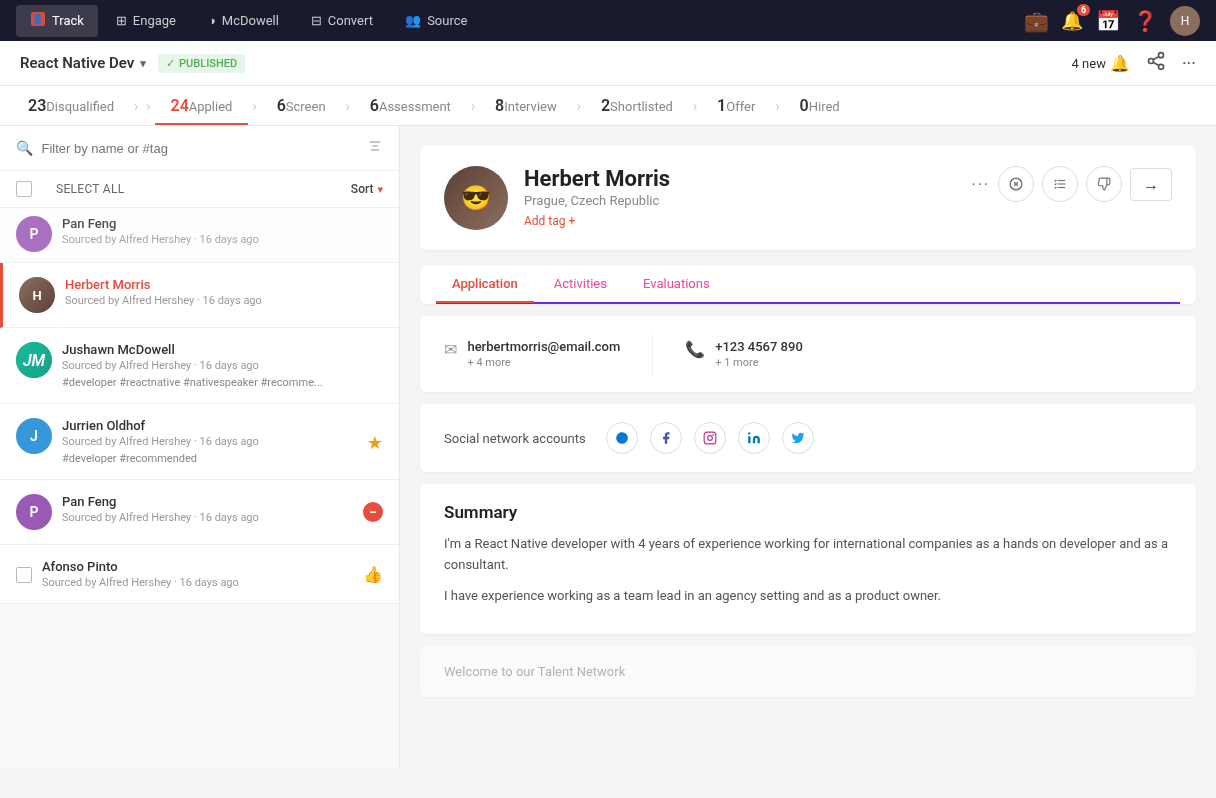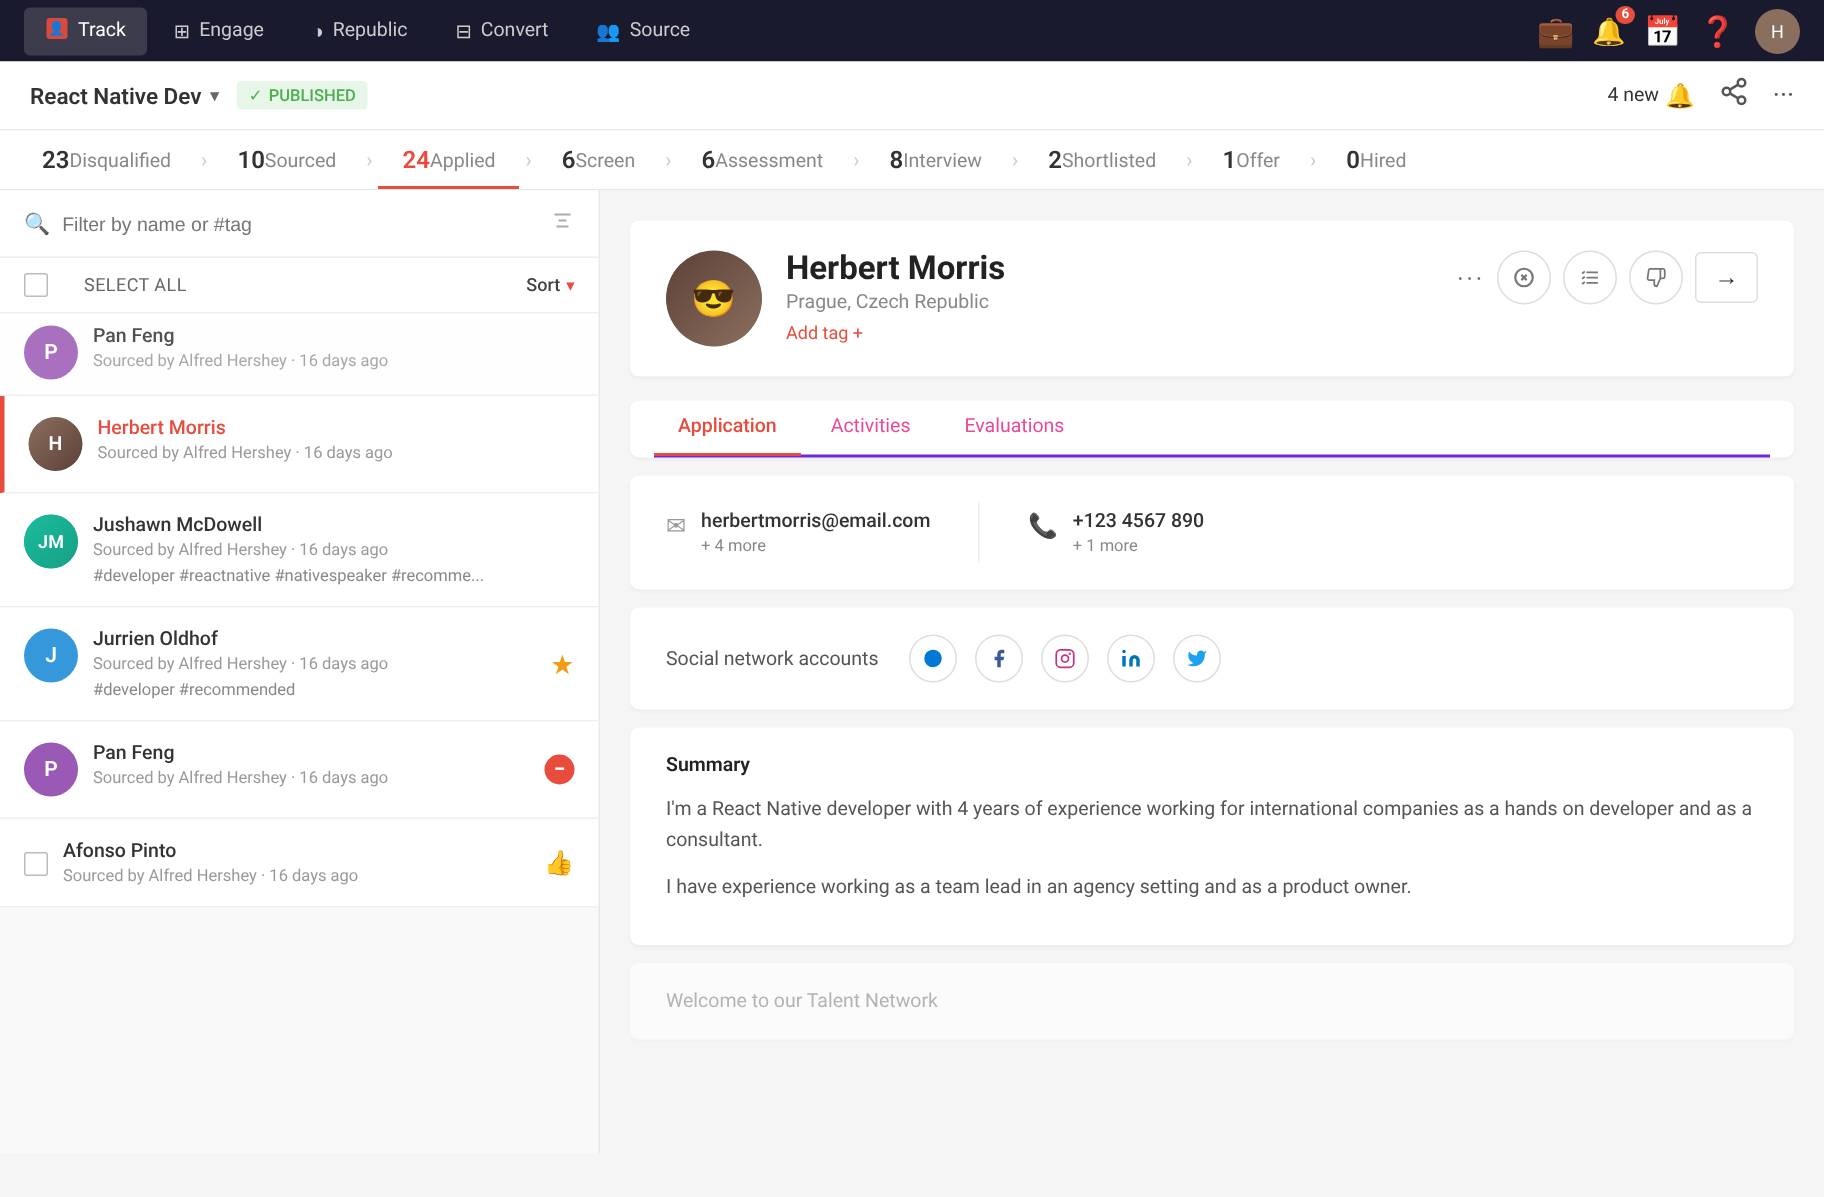--- a/index.html
+++ b/index.html
@@ -357,21 +357,21 @@
     .social-icon {
       width: 32px; height: 32px;
       border: 1.5px solid #ddd;
       border-radius: 50%;
       display: flex; align-items: center; justify-content: center;
       cursor: pointer;
       color: #666;
       font-size: 13px;
     }
 
-    .summary-title { font-size: 13px; font-weight: 600; color: #222; margin-bottom: 12px; }
+    .summary-title { font-size: 17px; font-weight: 600; color: #222; margin-bottom: 12px; }
     .summary-text { font-size: 13px; color: #555; line-height: 1.6; margin-bottom: 10px; }
 
     
     ::-webkit-scrollbar { width: 6px; }
     ::-webkit-scrollbar-track { background: #f1f1f1; }
     ::-webkit-scrollbar-thumb { background: #ccc; border-radius: 3px; }
 
     .three-dots { letter-spacing: 2px; font-size: 16px; color: #666; cursor: pointer; }
 
     .share-icon { color: #555; cursor: pointer; font-size: 18px; }
@@ -389,21 +389,21 @@
       </svg>
     </span>
     <span>Track</span>
   </div>
   <div class="topnav-item">
     <span>⊞</span>
     <span>Engage</span>
   </div>
   <div class="topnav-item">
     <span>◑</span>
-    <span>Republic</span>
+    <span>McDowell</span>
   </div>
   <div class="topnav-item">
     <span>⊟</span>
     <span>Convert</span>
   </div>
   <div class="topnav-item">
     <span>👥</span>
     <span>Source</span>
   </div>
   <div class="topnav-spacer"></div>
@@ -445,24 +445,20 @@
     <span class="more-icon">···</span>
   </div>
 </div>
 
 <div class="pipeline">
   <div class="pipeline-stage">
     <span class="stage-count">23</span>
     <span class="stage-label">Disqualified</span>
   </div>
   <span class="stage-arrow">›</span>
-  <div class="pipeline-stage">
-    <span class="stage-count">10</span>
-    <span class="stage-label">Sourced</span>
-  </div>
   <span class="stage-arrow">›</span>
   <div class="pipeline-stage active">
     <span class="stage-count">24</span>
     <span class="stage-label">Applied</span>
   </div>
   <span class="stage-arrow">›</span>
   <div class="pipeline-stage">
     <span class="stage-count">6</span>
     <span class="stage-label">Screen</span>
   </div>
@@ -534,21 +530,21 @@
           <div style="width:36px;height:36px;border-radius:50%;background:linear-gradient(135deg,#8B6F5E,#5D4037);display:flex;align-items:center;justify-content:center;color:white;font-size:13px;">H</div>
         </div>
         <div class="candidate-info">
           <div class="candidate-name red">Herbert Morris</div>
           <div class="candidate-meta">Sourced by Alfred Hershey · 16 days ago</div>
         </div>
       </div>
 
       <div class="candidate-item">
         <div class="candidate-avatar" style="background:#16a085;">
-          <div style="width:36px;height:36px;border-radius:50%;background:linear-gradient(135deg,#1abc9c,#16a085);display:flex;align-items:center;justify-content:center;color:white;font-size:12px;">JM</div>
+          <div style="width:36px;height:36px;border-radius:50%;background:linear-gradient(135deg,#1abc9c,#16a085);display:flex;align-items:center;justify-content:center;color:white;font-size:16px;font-style:italic;">JM</div>
         </div>
         <div class="candidate-info">
           <div class="candidate-name">Jushawn McDowell</div>
           <div class="candidate-meta">Sourced by Alfred Hershey · 16 days ago</div>
           <div class="candidate-tags">#developer  #reactnative  #nativespeaker  #recomme...</div>
         </div>
       </div>
 
       <div class="candidate-item">
         <div class="candidate-avatar" style="background:#3498db;">J</div>

